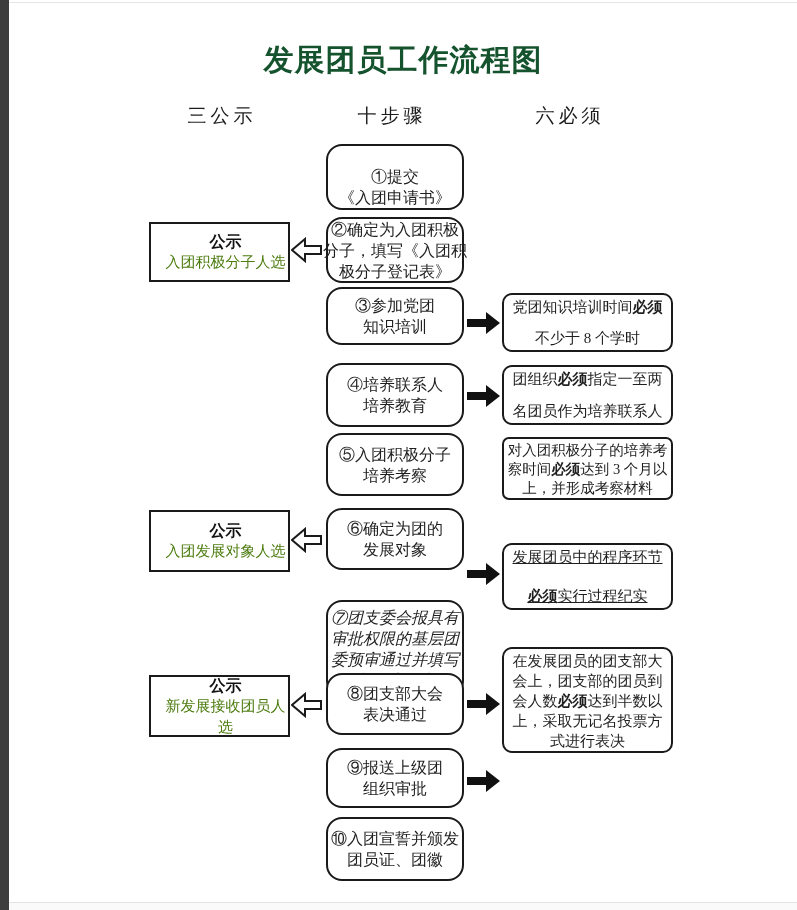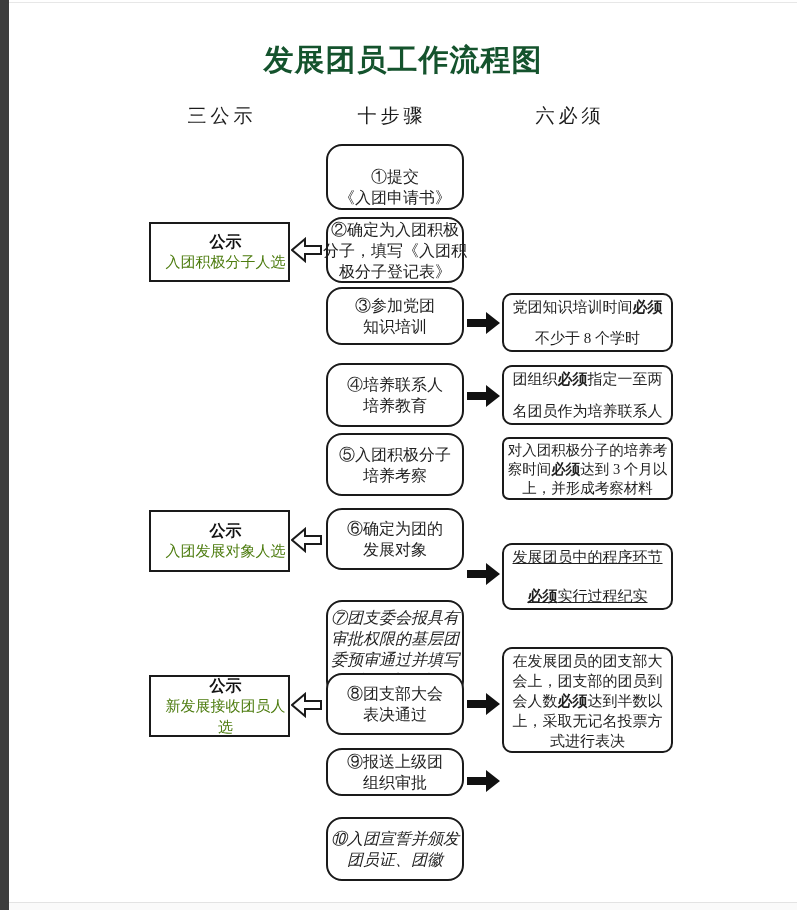--- a/index.html
+++ b/index.html
@@ -88,25 +88,25 @@
   <div class="box mbox" style="top:600px;height:97px;font-style:italic;">
       <div class="ln"><span>⑦团支委会报具有</span></div>
       <div class="ln"><span>审批权限的基层团</span></div>
       <div class="ln"><span>委预审通过并填写</span></div>
       <div class="ln"><span>《入团志愿书》</span></div>
     </div>
   <div class="box mbox" style="top:673px;height:62px;">
       <div class="ln"><span>⑧团支部大会</span></div>
       <div class="ln"><span>表决通过</span></div>
     </div>
-  <div class="box mbox" style="top:748px;height:48px;">
+  <div class="box mbox" style="top:748px;height:60px;">
       <div class="ln"><span>⑨报送上级团</span></div>
       <div class="ln"><span>组织审批</span></div>
     </div>
-  <div class="box mbox" style="top:817px;height:64px;font-style:italic;">
+  <div class="box mbox" style="top:817px;height:64px;">
       <div class="ln"><span>⑩入团宣誓并颁发</span></div>
       <div class="ln"><span>团员证、团徽</span></div>
     </div>
 
   <div class="box lbox" style="top:222px;height:60px;">
     <div class="t">公示</div>
     <div class="s">入团积极分子人选</div>
   </div>
   <div class="box lbox" style="top:510px;height:62px;">
     <div class="t">公示</div>

